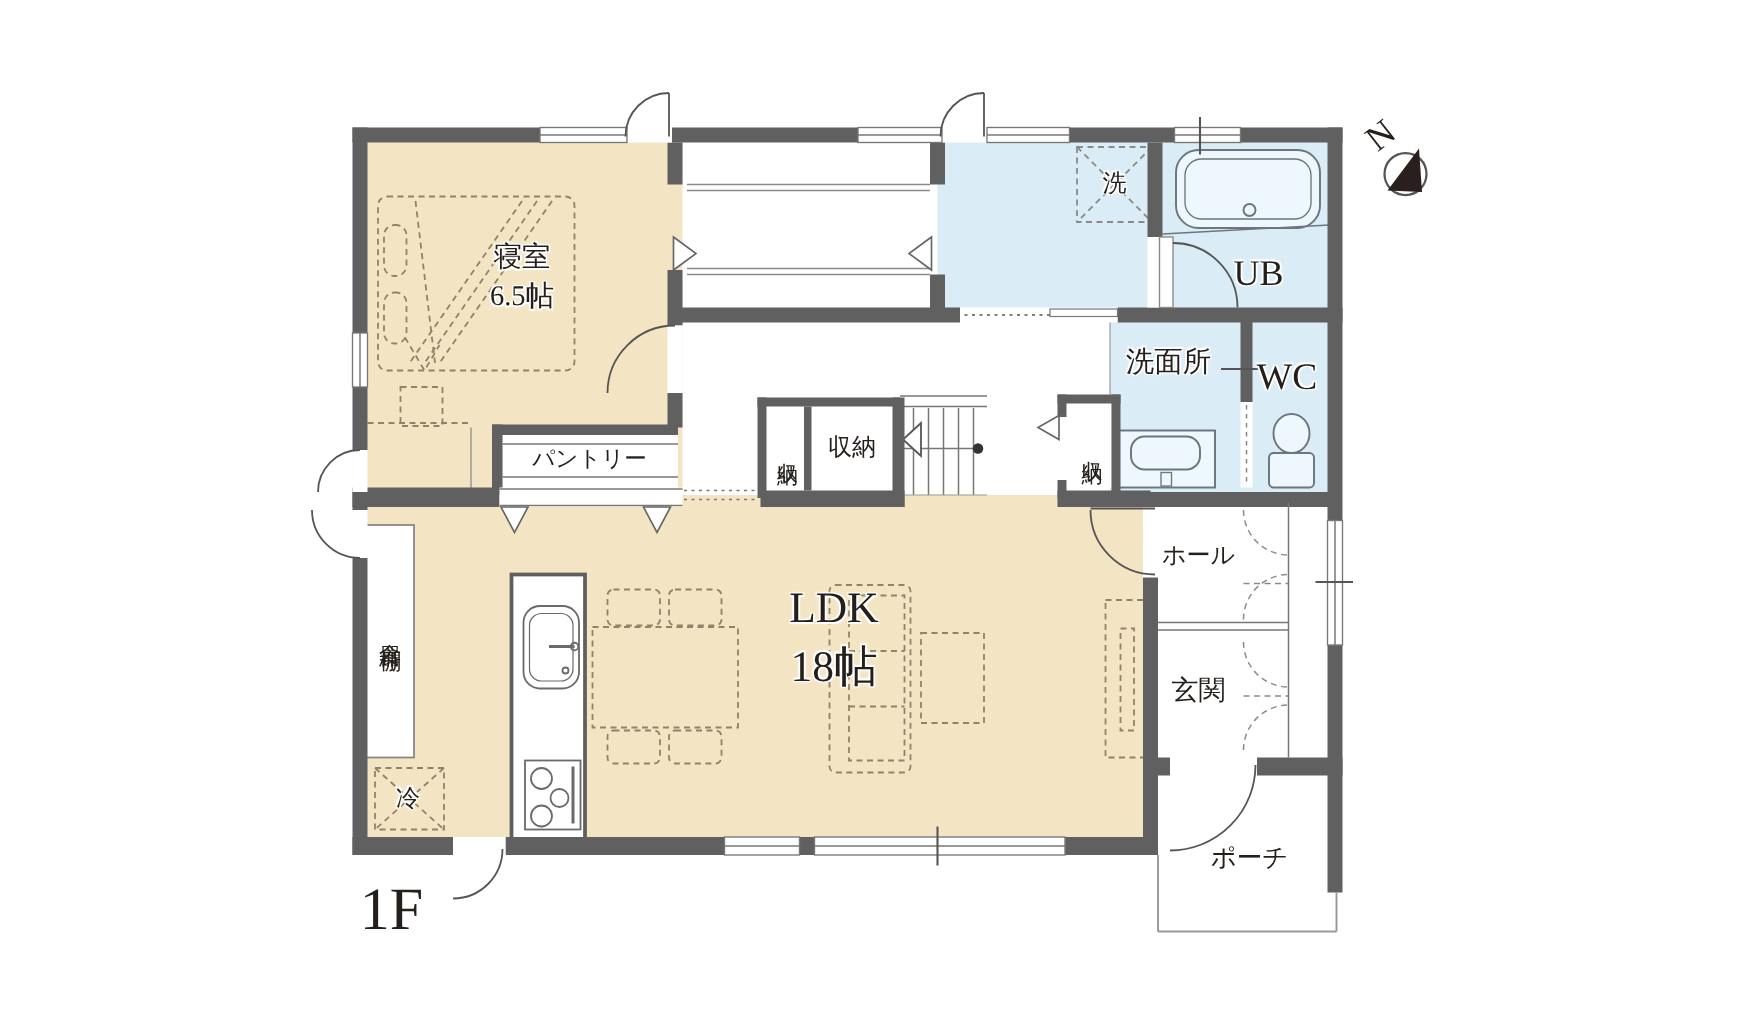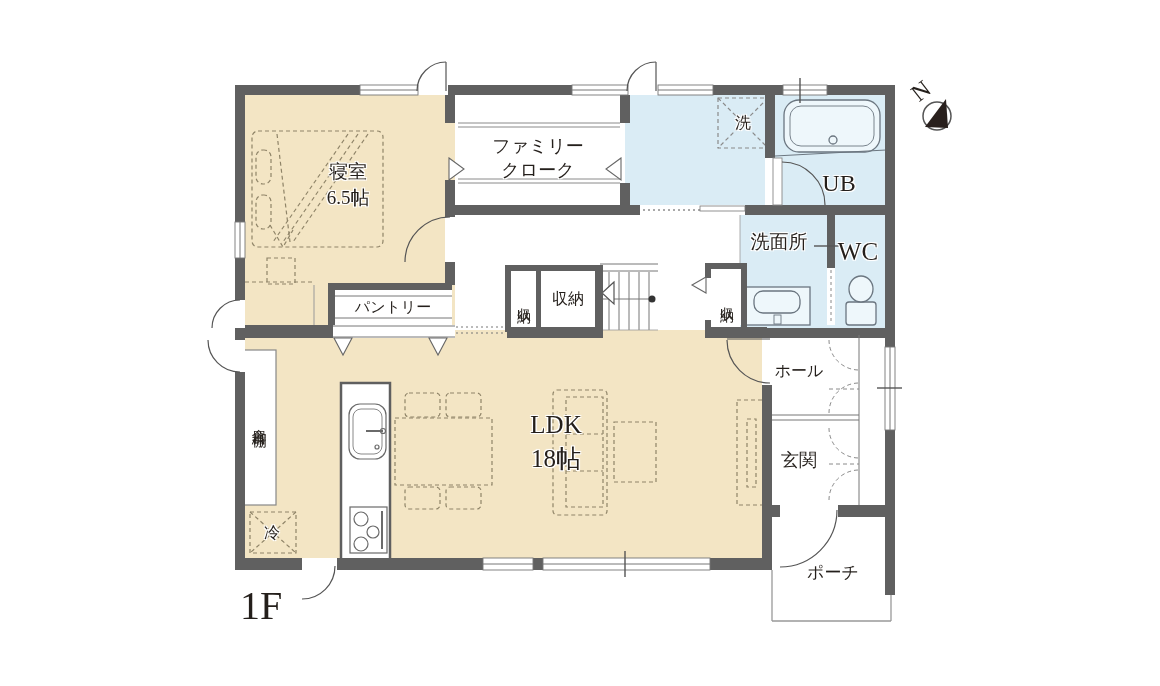--- a/index.html
+++ b/index.html
@@ -297,31 +297,29 @@
   </g>
 
   <g>
     <circle cx="937" cy="116" r="14" fill="none" stroke="#555" stroke-width="1.5"></circle>
     <polygon points="925,127 946,99 948,128" fill="#29201d"></polygon>
   </g>
 </svg>
 
   <span class="lbl" style="left:348px;top:185px;font-size:19px;">寝室
 6.5帖</span>
-  <span class="lbl" style="left:538px;top:158px;font-size:18px;">ファミリー
-クローク</span>
   <span class="lbl" style="left:743px;top:123px;font-size:16px;">洗</span>
   <span class="lbl" style="left:839px;top:183px;font-size:24px;">UB</span>
   <span class="lbl" style="left:779px;top:242px;font-size:19px;">洗面所</span>
   <span class="lbl" style="left:858px;top:252px;font-size:25px;">WC</span>
   <span class="lbl vert" style="left:523px;top:299px;font-size:14px;">収納</span>
   <span class="lbl" style="left:568px;top:299px;font-size:16px;">収納</span>
   <span class="lbl vert" style="left:726px;top:298px;font-size:14px;">収納</span>
   <span class="lbl" style="left:393px;top:307px;font-size:15px;font-family:Liberation Serif, serif;">パントリー</span>
-  <span class="lbl" style="left:556px;top:442px;font-size:25px;">LDK
+  <span class="lbl" style="left:556px;top:426px;font-size:29px;">LDK
 18帖</span>
   <span class="lbl vert" style="left:259px;top:420px;font-size:15px;">食器棚</span>
   <span class="lbl" style="left:272px;top:533px;font-size:16px;">冷</span>
   <span class="lbl" style="left:799px;top:371px;font-size:16px;text-align:center;">ホール</span>
   <span class="lbl" style="left:799px;top:460px;font-size:18px;">玄関</span>
   <span class="lbl" style="left:833px;top:573px;font-size:17px;">ポーチ</span>
   <span class="lbl" style="left:261px;top:606px;font-size:40px;text-shadow:none;">1F</span>
   <span class="lbl" style="left:921px;top:91px;font-size:24px;text-shadow:none;transform:translate(-50%,-50%) rotate(-38deg);">N</span>
 </div>
 

